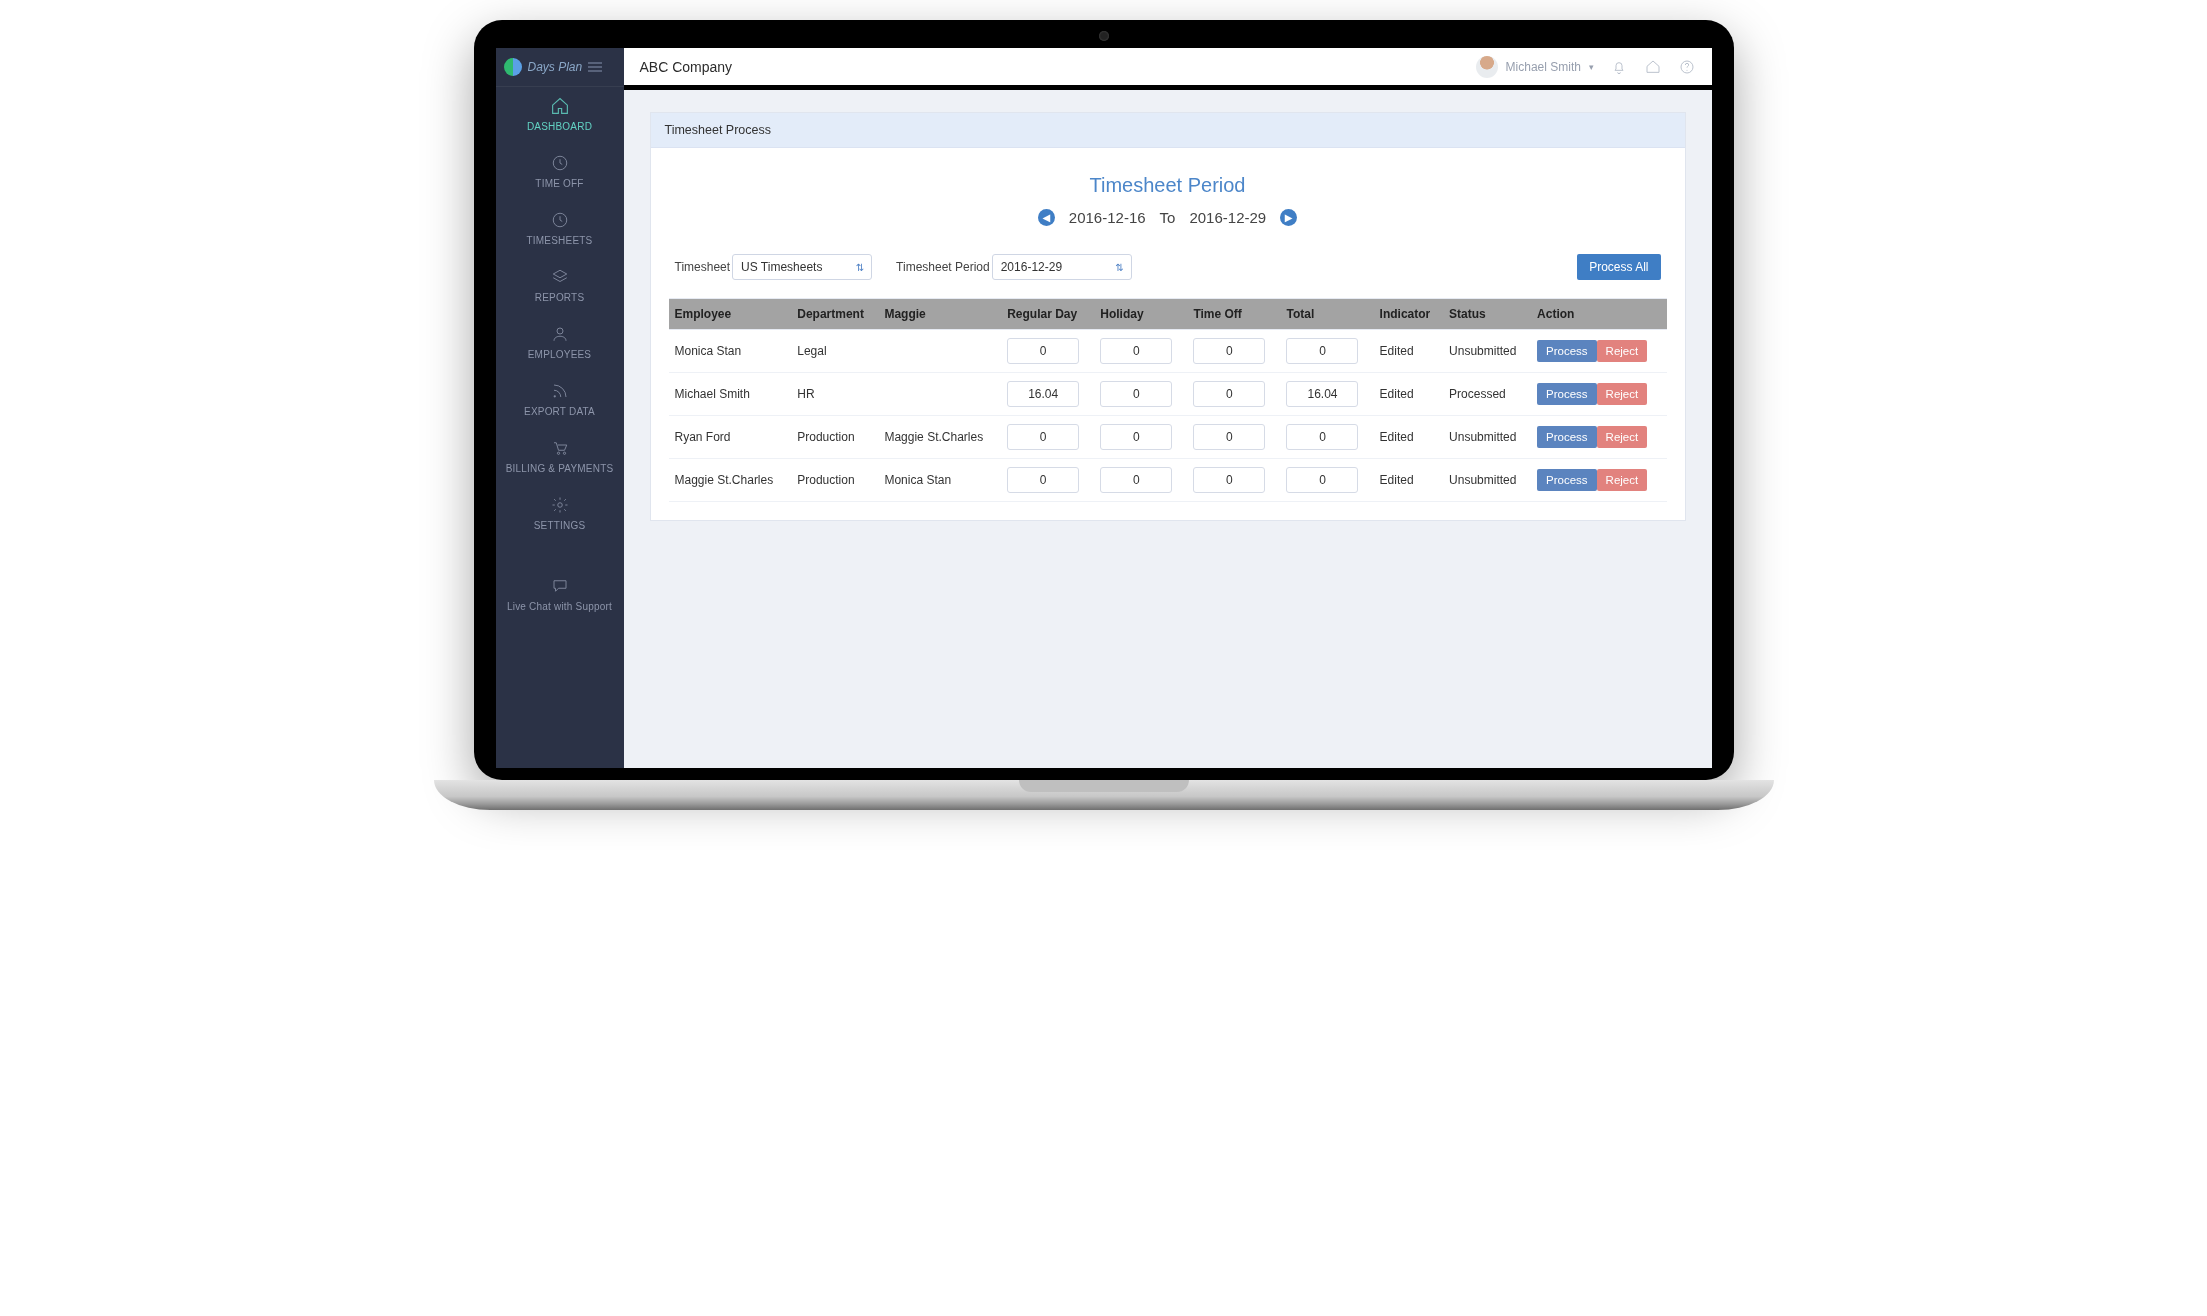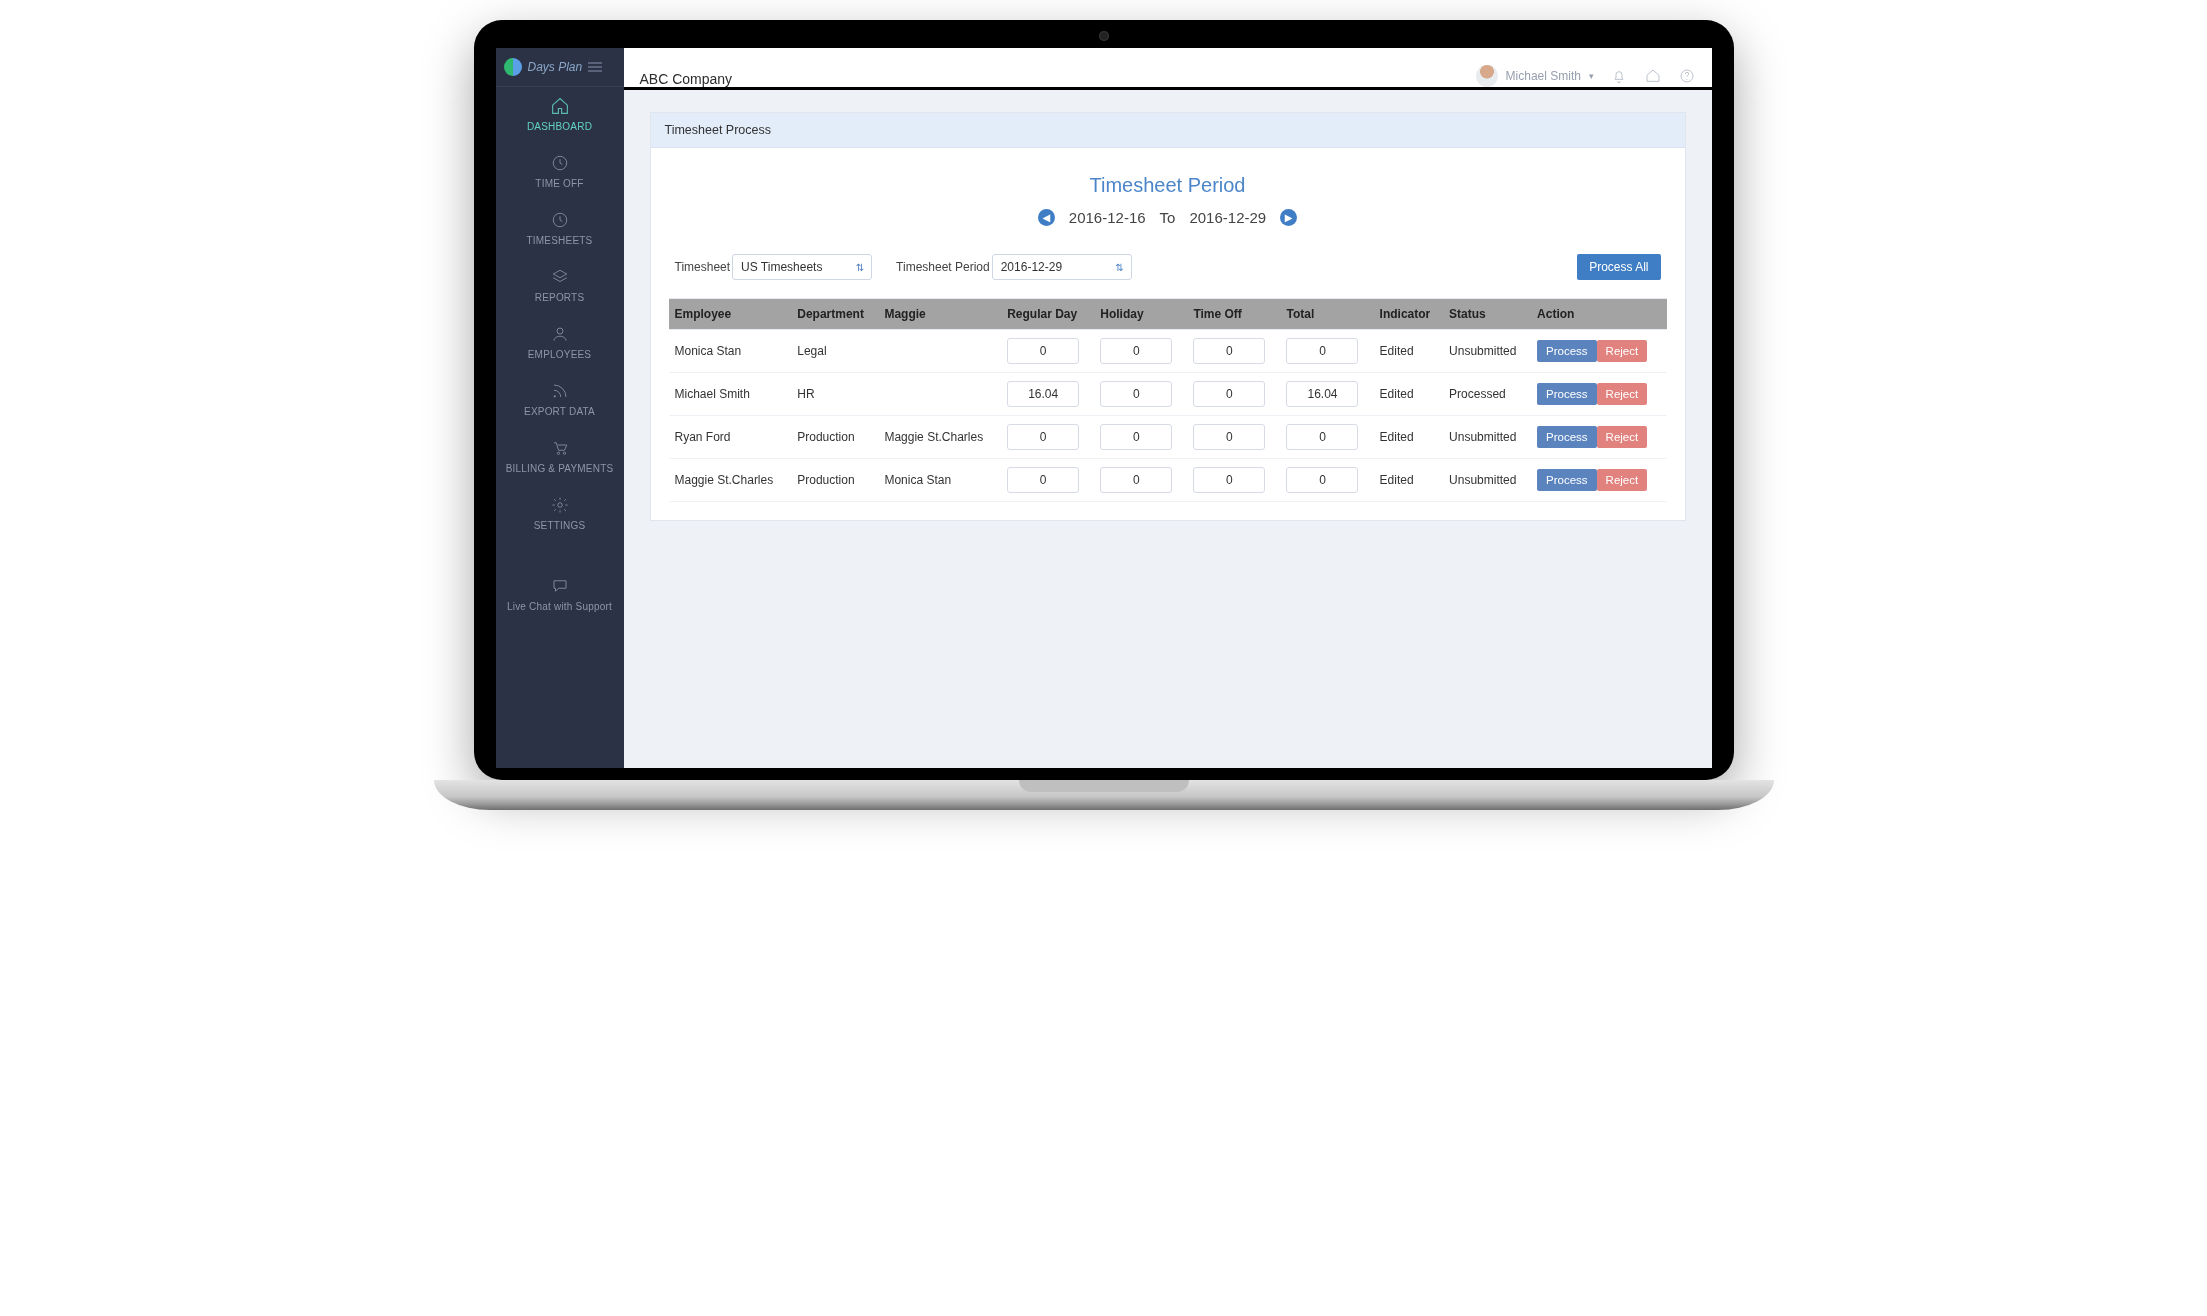--- a/index.html
+++ b/index.html
@@ -73,22 +73,22 @@
     color:#8d95aa;
   }
   .nav-item.active { color:#62d2c3; }
   .nav-item svg { display:block; margin:0 auto 6px auto; opacity:.85; }
   .nav-label { font-size:10px; letter-spacing:.2px; }
   .nav-item.chat { margin-top: 24px; }
 
   
   .main { flex:1; background:#eef1f6; display:flex; flex-direction:column; min-width:0;}
   .topbar {
-    background:#fff; height:42px; border-bottom:3px solid #000000;
-    display:flex; align-items:flex-end; padding:0 16px;
+    background:#fff; height:42px; border-bottom:5px solid #000000;
+    display:flex; align-items:center; padding:0 16px;
     justify-content:space-between;
   }
   .topbar-left { font-size:14px; color:#2c2c2c; }
   .topbar-right { display:flex; align-items:center; gap:16px; color:#b6bdc9; font-size:12px;}
   .user-chip { display:flex; align-items:center; gap:8px; color:#979fae; cursor:pointer;}
   .avatar { width:22px; height:22px; border-radius:50%; background: radial-gradient(circle at 50% 30%, #d7a98a 0 35%, #e9ecef 38% 100%);}
   .topbar-icon { width:18px; height:18px; display:inline-flex; align-items:center; justify-content:center; cursor:pointer;}
 
   .content { padding: 22px 26px; }
   .panel { background:#fff; border:1px solid #e0e5ee; }

